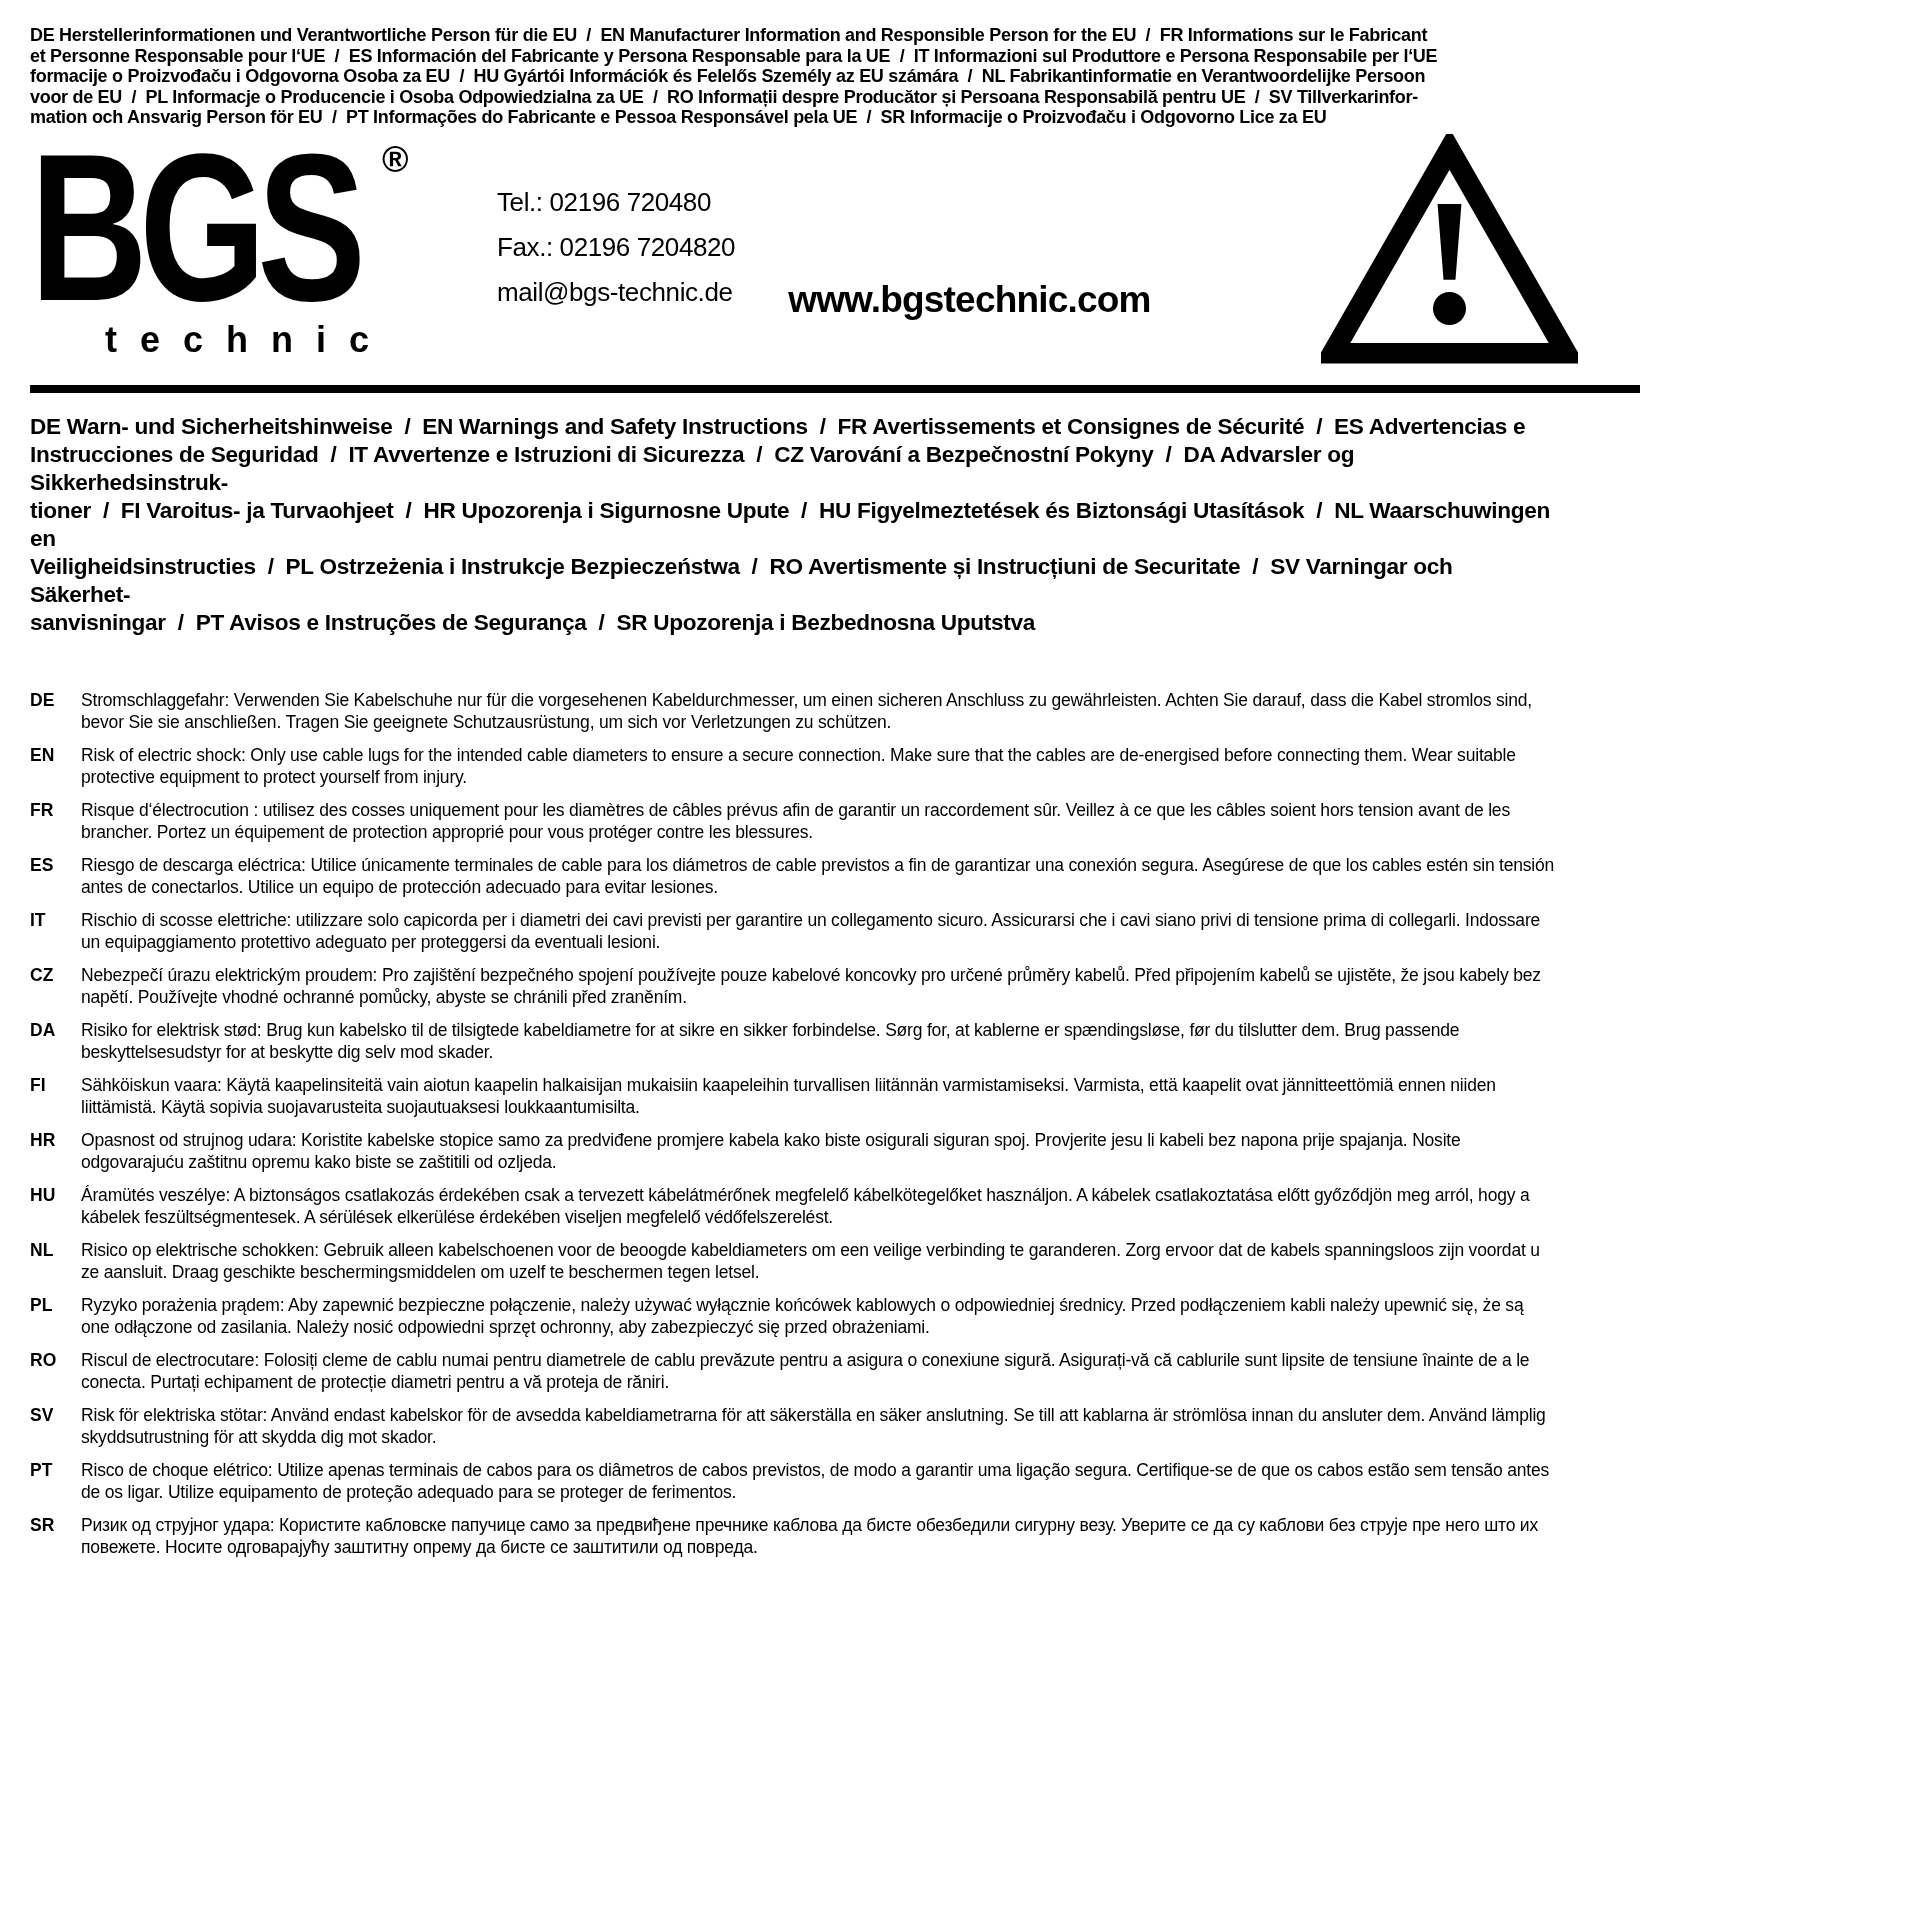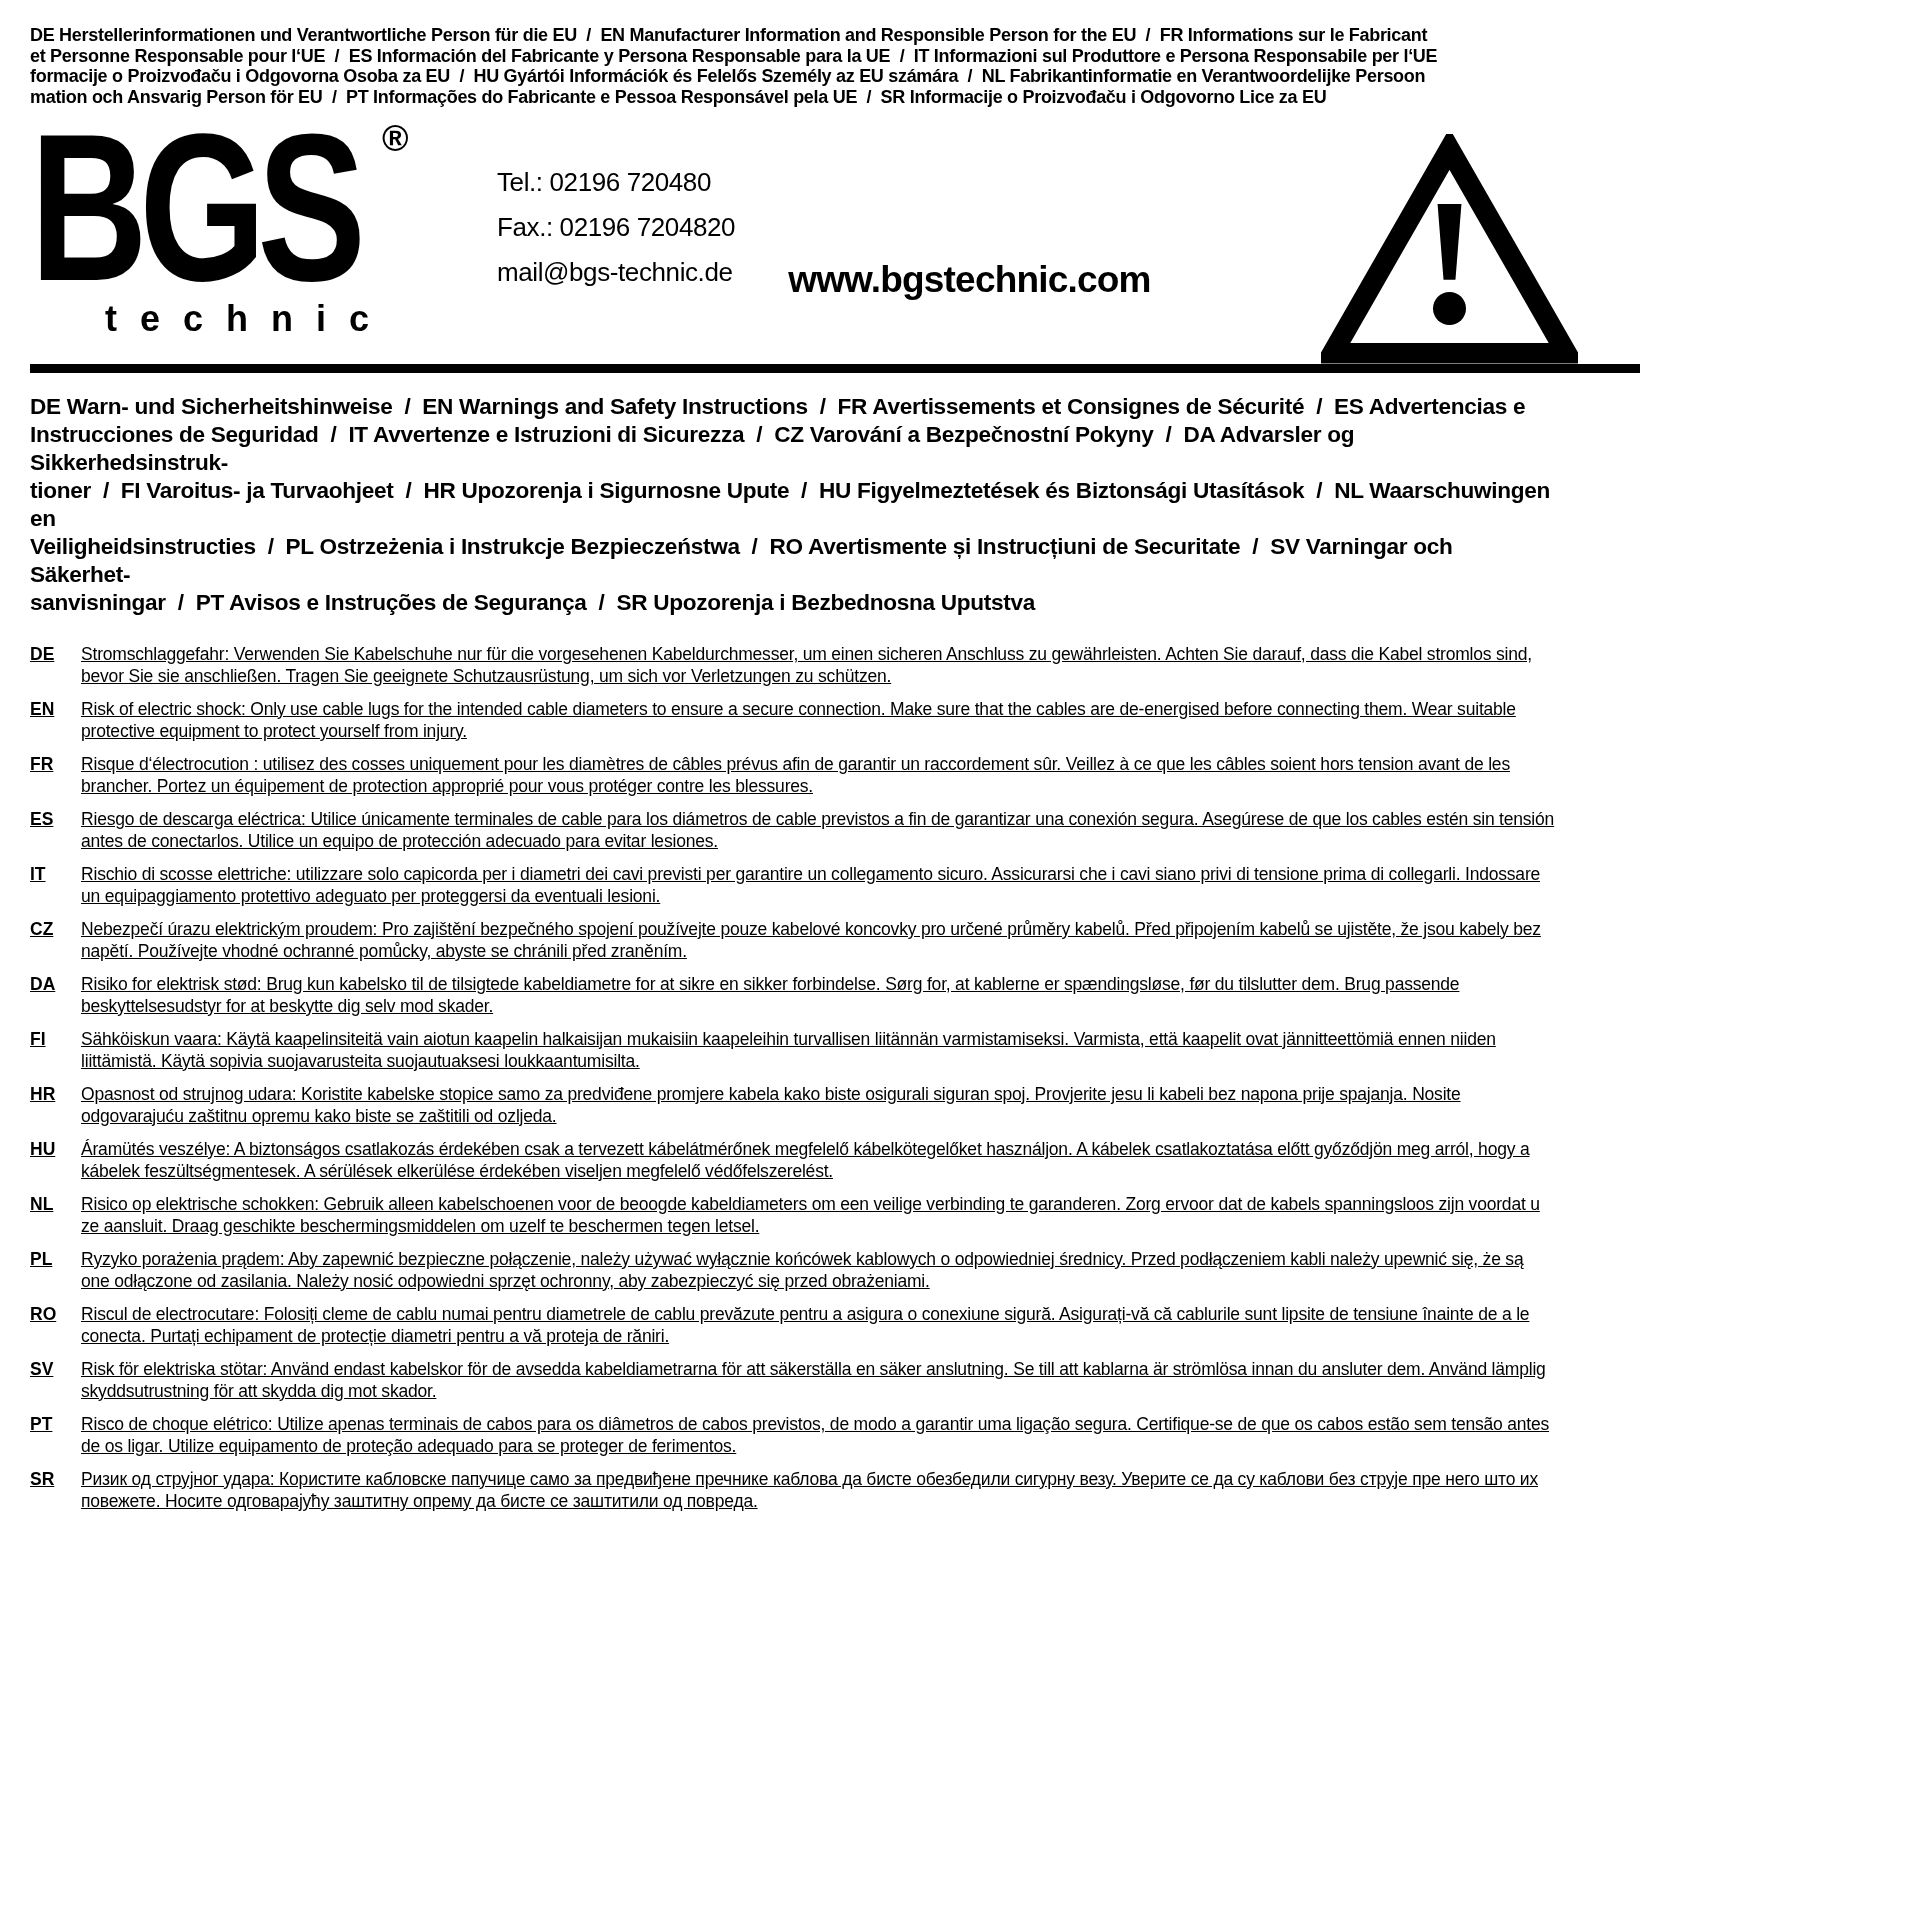--- a/index.html
+++ b/index.html
@@ -37,39 +37,40 @@
   .rule { height:8.6px; background:#000; width:1610px; margin-top:9.3px; }
 
   
   .warn-header { margin-top:20px; }
   .warn-header .hline {
     font-weight:bold; font-size:22.6px; line-height:28px;
     letter-spacing:-0.3px; white-space:pre-wrap;
   }
 
   
-  .instructions { margin-top:26px;text-decoration:underline; }
+  .instructions { margin-top:52px; }
   .item { display:flex; margin-bottom:11px; }
   .code { flex:none; width:51px; font-weight:bold; font-size:17.5px; line-height:22px; }
   .text { font-size:17.5px; line-height:22px; letter-spacing:-0.2px; padding-right:1.6px; }
 </style>
 </head>
 <body>
 
 <div class="page">
 
   <div class="mfr-header">
 
       <div class="hline">DE Herstellerinformationen und Verantwortliche Person für die EU  /  EN Manufacturer Information and Responsible Person for the EU  /  FR Informations sur le Fabricant</div>
 
       <div class="hline">et Personne Responsable pour l‘UE  /  ES Información del Fabricante y Persona Responsable para la UE  /  IT Informazioni sul Produttore e Persona Responsabile per l‘UE</div>
 
 
       <div class="hline">formacije o Proizvođaču i Odgovorna Osoba za EU  /  HU Gyártói Információk és Felelős Személy az EU számára  /  NL Fabrikantinformatie en Verantwoordelijke Persoon</div>
 
+      <div class="hline">voor de EU  /  PL Informacje o Producencie i Osoba Odpowiedzialna za UE  /  RO Informații despre Producător și Persoana Responsabilă pentru UE  /  SV Tillverkarinfor-</div>
 
       <div class="hline">mation och Ansvarig Person för EU  /  PT Informações do Fabricante e Pessoa Responsável pela UE  /  SR Informacije o Proizvođaču i Odgovorno Lice za EU</div>
     </div>
 
   <div class="brand-row">
     <div class="logo">
       <div class="logo-main">
         <span class="logo-bgs">BGS</span>
         <span class="logo-reg">®</span>
       </div>

